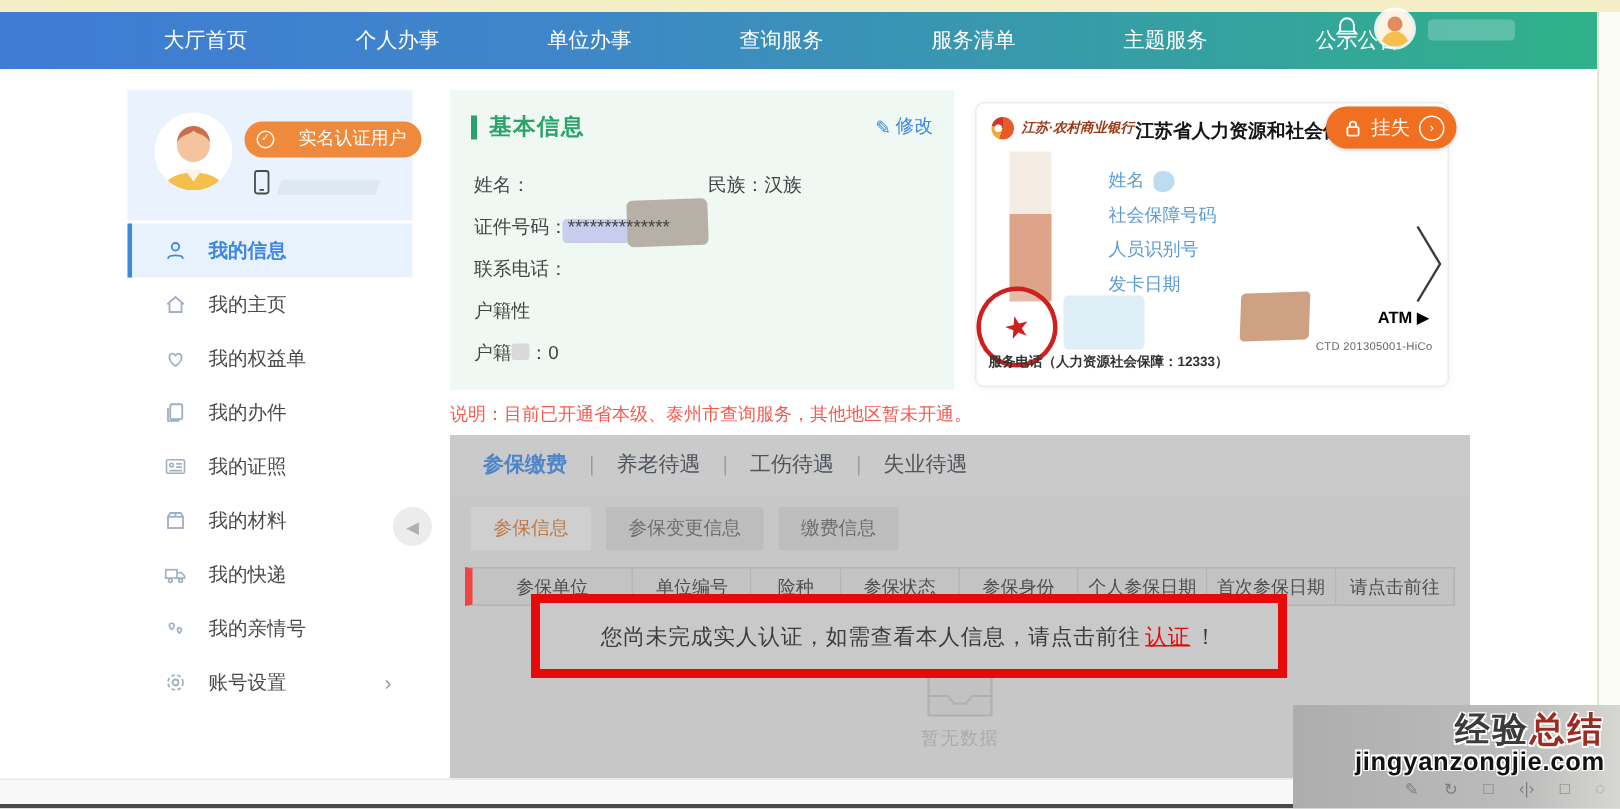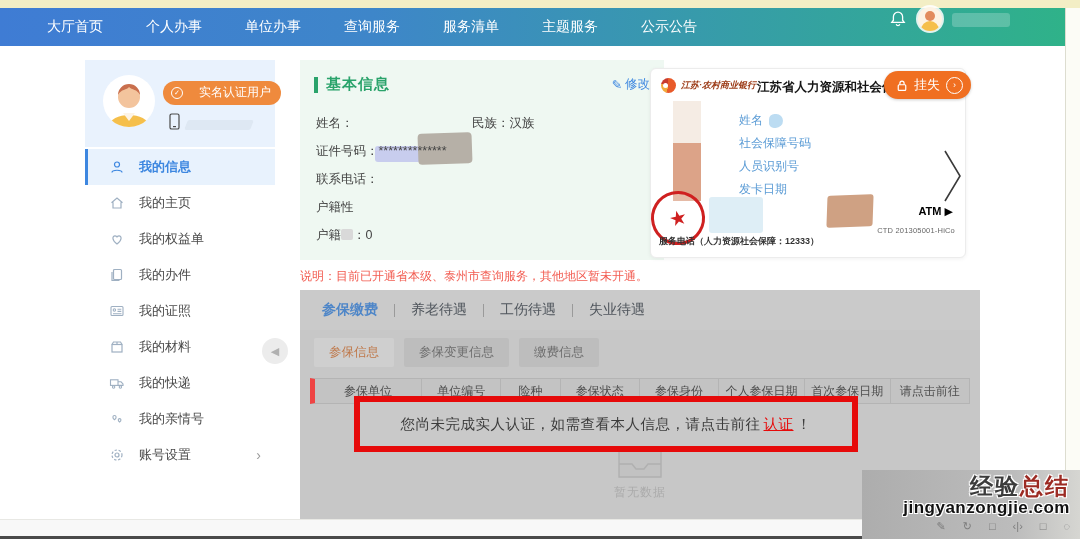--- a/index.html
+++ b/index.html
@@ -4,21 +4,21 @@
 <style>
   html,body{margin:0;padding:0;background:#e9e9e9;}
   .page{position:relative;width:1080px;height:539px;overflow:hidden;background:#fff;
         font-family:"Liberation Sans","DejaVu Sans",sans-serif;-webkit-font-smoothing:antialiased;}
   .abs{position:absolute;}
 
   
   .top-strip{left:0;top:0;width:1080px;height:8px;background:#f3eec5;}
   .navbar{left:0;top:8px;width:1065px;height:38px;
           background:linear-gradient(90deg,#3f7cd4 0%,#3e86c9 35%,#2fb289 100%);}
-  .nav-items{display:flex;align-items:center;height:38px;padding-left:47px;gap:43px;}
+  .nav-items{display:flex;align-items:center;height:38px;padding-left:109px;gap:72px;}
   .nav-item{color:#fff;font-size:14px;cursor:pointer;white-space:nowrap;}
   .nav-bell{left:888px;top:9px;width:20px;height:20px;color:#fff;}
   .nav-avatar{left:918px;top:7px;width:24px;height:24px;border-radius:50%;background:#fdf3e4;overflow:hidden;box-shadow:0 0 0 2px rgba(255,255,255,.85);}
   .nav-avatar .head{position:absolute;left:7px;top:4px;width:10px;height:10px;border-radius:50%;background:#e28b5d;}
   .nav-avatar .body{position:absolute;left:3px;top:14px;width:18px;height:12px;border-radius:9px 9px 0 0;background:#f5bf4b;}
   .nav-name-blur{left:952px;top:13px;width:58px;height:14px;border-radius:3px;background:rgba(255,255,255,.22);}
   .right-col{left:1065px;top:8px;width:15px;height:531px;background:#fcfcf6;border-left:1px solid #ddddd0;box-sizing:border-box;}
 
   
   .sidebar{left:85px;top:60px;width:190px;height:411px;background:#fff;}
@@ -34,21 +34,21 @@
              color:#4a4a4a;font-size:13px;}
   .menu-item .mi-icon{width:16px;height:16px;color:#9fb0c2;flex:0 0 16px;}
   .menu-item.active{background:#e8f2fd;color:#3d87e0;font-weight:bold;}
   .menu-item.active::before{content:"";position:absolute;left:0;top:0;bottom:0;width:3px;background:#3d87e0;}
   .menu-item.active .mi-icon{color:#3d87e0;}
   .mi-arrow{position:absolute;right:14px;color:#9a9a9a;font-size:14px;}
   .collapse-handle{left:262px;top:338px;width:26px;height:26px;border-radius:50%;background:#ececec;
                    display:flex;align-items:center;justify-content:center;color:#b0b0b0;font-size:11px;cursor:pointer;z-index:4;}
 
   
-  .basic-panel{left:300px;top:60px;width:336px;height:200px;background:#eff8f2;padding-left:28px;}
+  .basic-panel{left:300px;top:60px;width:336px;height:200px;background:#eff8f2;}
   .bp-titlerow{position:absolute;left:14px;top:15px;display:flex;align-items:center;gap:8px;}
   .bp-bar{width:4px;height:16px;background:#2aa36b;}
   .bp-title{color:#2aa36b;font-size:15px;font-weight:bold;letter-spacing:1px;}
   .bp-edit{position:absolute;right:14px;top:16px;color:#3d87e0;font-size:12.5px;cursor:pointer;display:flex;gap:3px;align-items:center;}
   .bi-row{position:absolute;font-size:12.5px;color:#444;white-space:nowrap;}
   .pos-a{left:16px;top:55px;} .pos-b{left:172px;top:55px;}
   .pos-c{left:16px;top:83px;} .pos-d{left:16px;top:111px;}
   .pos-e{left:16px;top:139px;} .pos-f{left:16px;top:167px;}
   .blur-lav{left:75px;top:86px;width:46px;height:16px;background:#c8cdee;border-radius:3px;}
   .blur-gray{left:118px;top:73px;width:54px;height:31px;background:#b6b0a7;border-radius:4px;transform:rotate(-2deg);}

